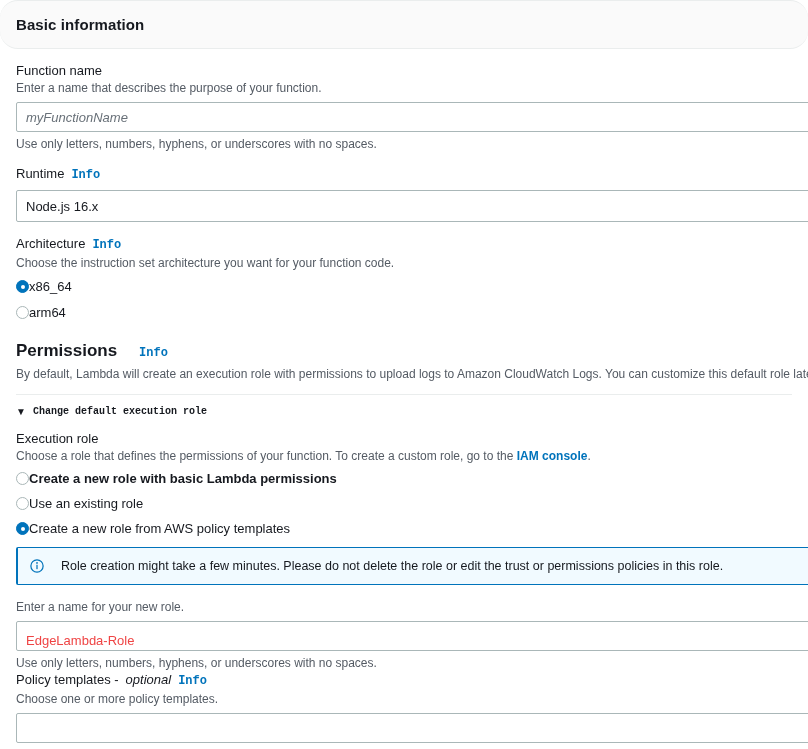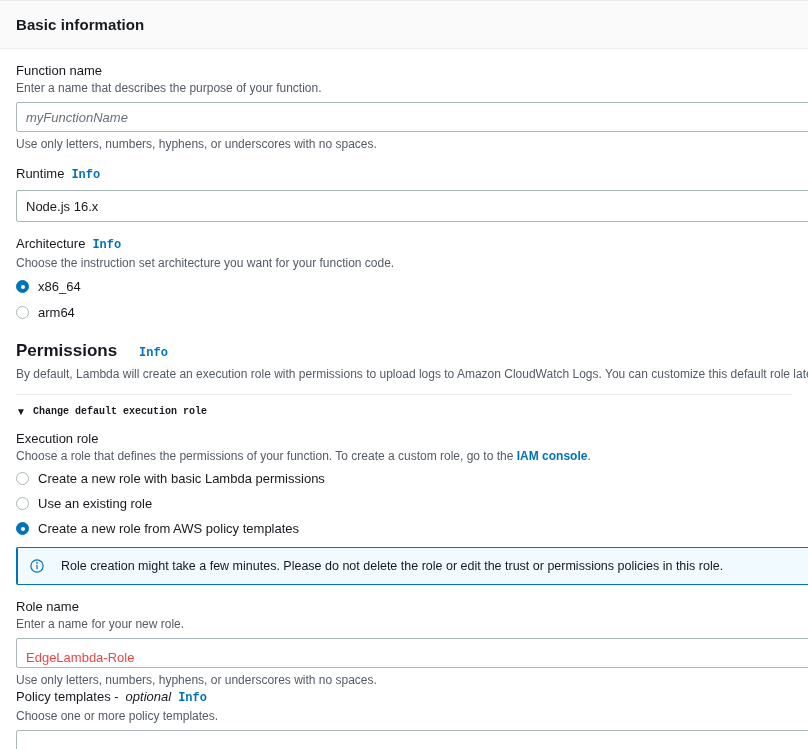--- a/index.html
+++ b/index.html
@@ -22,20 +22,21 @@
   
   .section-header {
     background: #fafafa;
     border-top: 1px solid #eaeded;
     border-bottom: 1px solid #eaeded;
     height: 49px;
     box-sizing: border-box;
     display: flex;
     align-items: center;
     padding: 0 16px;
+    border-radius: 18px;
   }
   .section-header h2 {
     margin: 0;
     font-size: 15px;
     font-weight: bold;
     color: #16191f;
     letter-spacing: .1px;
   }
 
   .body-pad { padding: 0 16px; }
@@ -122,21 +123,20 @@
     border: 1px solid #aab7b8;
     border-radius: 2px;
     background: #ffffff;
     width: 900px;
   }
 
   
   .radio-row {
     display: flex;
     align-items: center;
-    gap: 9px;
     height: 21px;
     margin-top: 5px;
     cursor: pointer;
   }
   .radio-row.tight { margin-top: 4px; }
   .radio {
     width: 13px;
     height: 13px;
     border-radius: 50%;
     border: 1px solid #aab7b8;
@@ -154,21 +154,21 @@
     position: absolute;
     left: 50%;
     top: 50%;
     transform: translate(-50%, -50%);
     width: 4px;
     height: 4px;
     border-radius: 50%;
     background: #ffffff;
   }
   .radio-label { font-size: 13px; color: #16191f; line-height: 17px; }
-  .radio-label.strong { font-weight: normal; }
+  .radio-label.strong { font-weight: bold; }
 
   
   .perm-heading {
     font-size: 17px;
     font-weight: bold;
     color: #16191f;
     display: flex;
     align-items: baseline;
     gap: 22px;
     padding-top: 18px;
@@ -320,23 +320,20 @@
     <div class="alert">
       <svg class="alert-icon" viewBox="0 0 16 16">
         <circle cx="8" cy="8" r="7" fill="none" stroke="#0073bb" stroke-width="1.4"></circle>
         <circle cx="8" cy="4.5" r="1" fill="#0073bb"></circle>
         <rect x="7.3" y="6.6" width="1.4" height="5" fill="#0073bb"></rect>
       </svg>
       <span class="alert-text">Role creation might take a few minutes. Please do not delete the role or edit the trust or permissions policies in this role.</span>
     </div>
 
     <div class="field">
-      <div class="field-label">
-        <span class="lbl-text">Role name</span>
-      </div>
       <div class="field-desc">Enter a name for your new role.</div>
       <div class="text-input">
         <span class="val">EdgeLambda-Role</span>
       </div>
       <div class="field-hint">Use only letters, numbers, hyphens, or underscores with no spaces.</div>
     </div>
 
     <div>
       <div class="field-label">
         <span class="lbl-text">Policy templates -</span>

